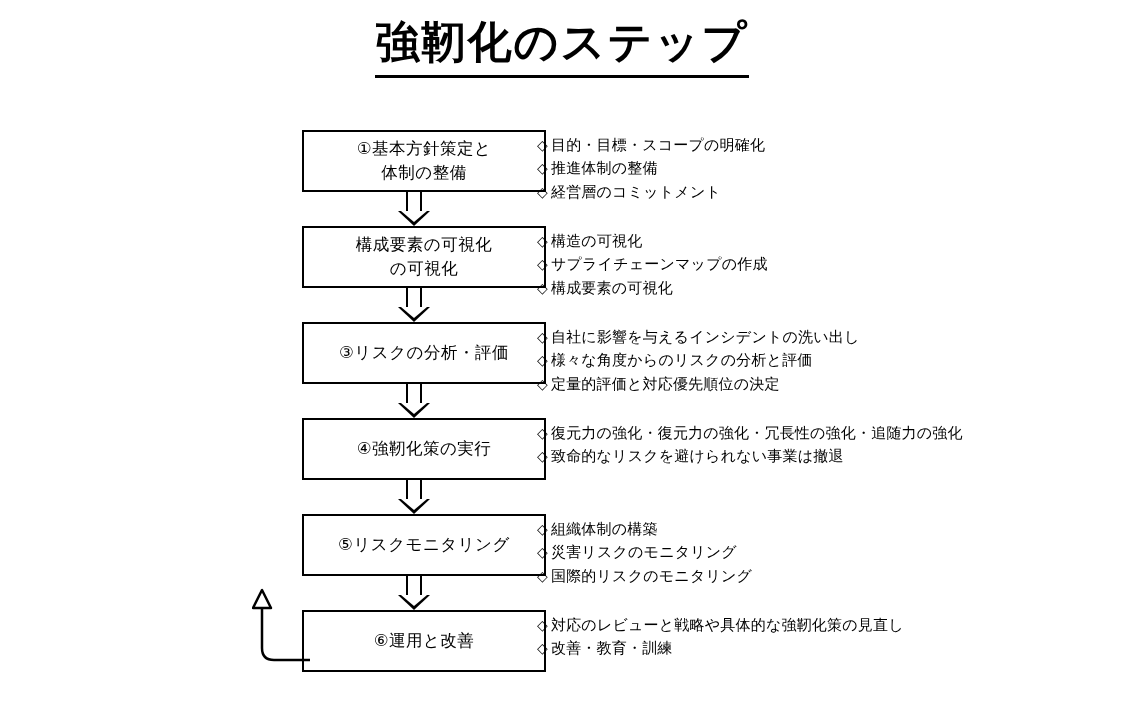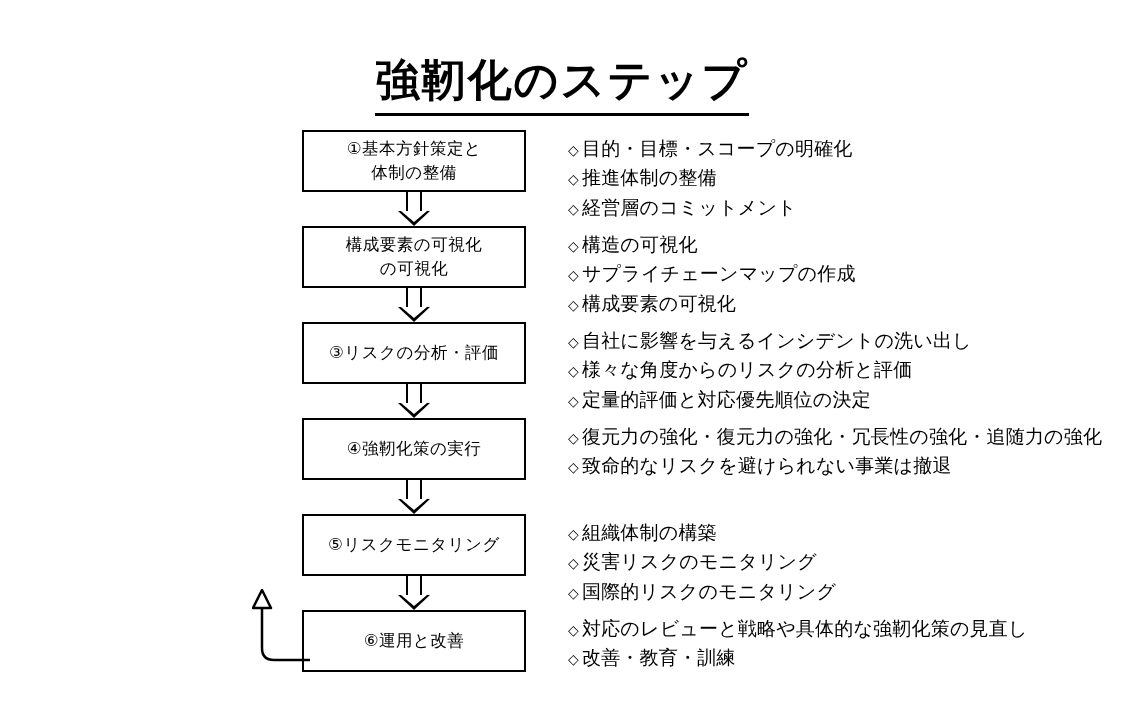--- a/index.html
+++ b/index.html
@@ -26,41 +26,40 @@
   }
   .title {
     display: inline-block;
     font-size: 44px;
     font-weight: bold;
     letter-spacing: 2px;
     line-height: 1.2;
     padding-bottom: 6px;
     border-bottom: 3px solid #000;
     font-family: "DejaVu Sans", "Liberation Sans", sans-serif;
-    margin-top: 38px;
   }
 
   
   .flow {
     position: absolute;
     top: 130px;
     left: 0;
     width: 1124px;
   }
 
   .step-row {
     position: relative;
     height: 96px;
   }
 
   .step-box {
     position: absolute;
     left: 302px;
     top: 0;
-    width: 224px;
+    width: 244px;
     height: 62px;
     border: 2px solid #000;
     background: #fff;
     display: flex;
     align-items: center;
     justify-content: center;
     text-align: center;
     box-sizing: border-box;
   }
   .step-box .label {
@@ -107,23 +106,23 @@
     width: 0;
     height: 0;
     border-left: 13px solid transparent;
     border-right: 13px solid transparent;
     border-top: 11px solid #fff;
   }
 
   
   .bullets {
     position: absolute;
-    left: 568px;
+    left: 537px;
     top: -2px;
-    font-size: 19px;
+    font-size: 15px;
     line-height: 1.55;
     font-family: "DejaVu Sans", "Liberation Sans", sans-serif;
     letter-spacing: 0.2px;
     white-space: nowrap;
   }
   .bullets .bullet-line {
     display: block;
   }
   .bullets .bullet-line::before {
     content: "\25C7";

